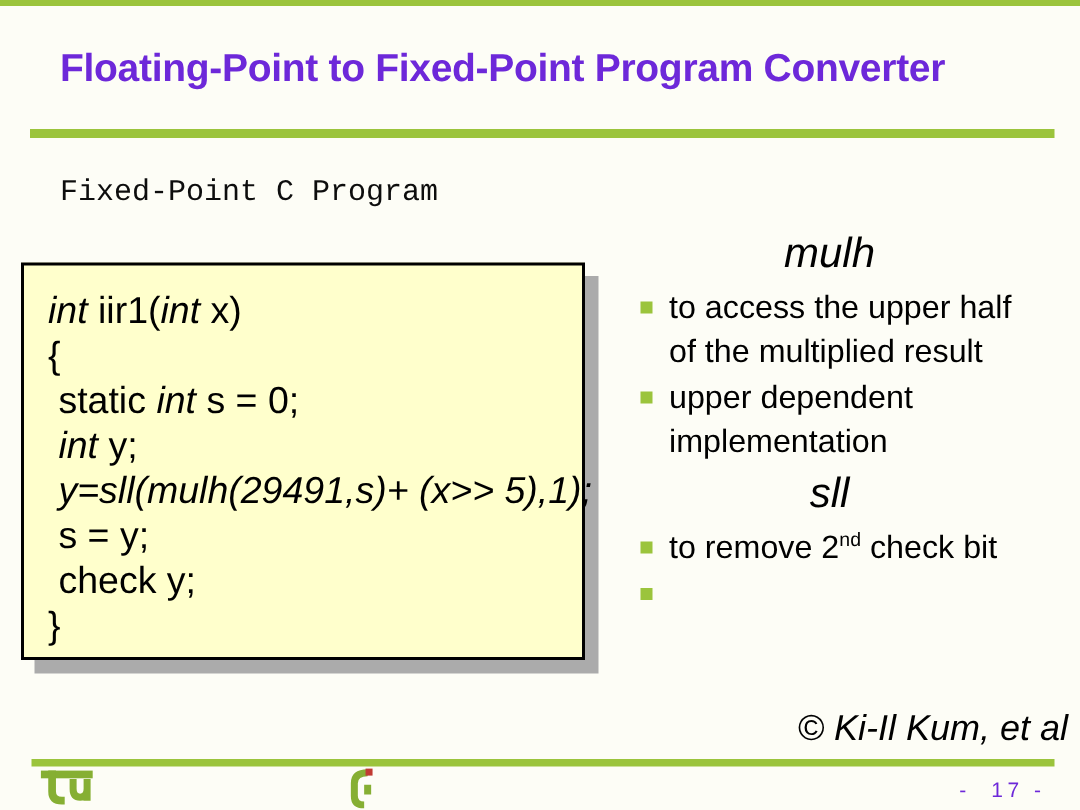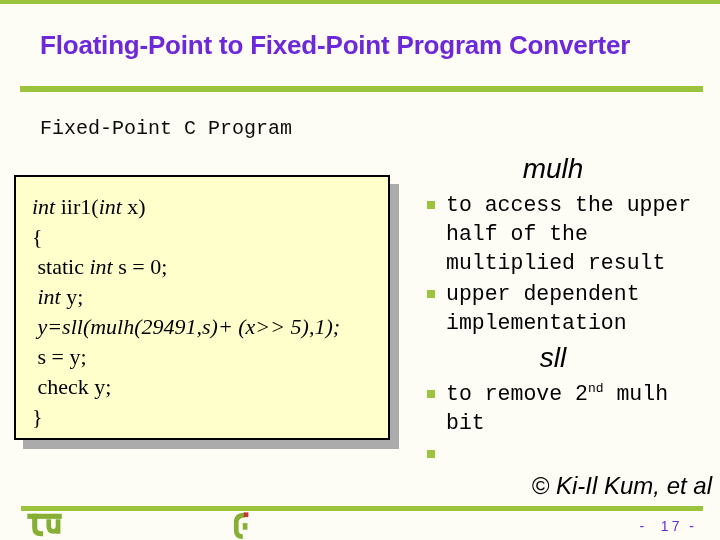--- a/index.html
+++ b/index.html
@@ -15,25 +15,25 @@
     font-size:26px;font-weight:bold;color:#6d28d9;letter-spacing:-0.2px;white-space:nowrap;
   }
   .rule-title{position:absolute;left:20px;top:86px;width:683px;height:6px;background:var(--green,#9BC43C);}
   .subtitle{position:absolute;left:40px;top:117px;font-size:20px;color:#0d0d0d;font-family:Liberation Mono, monospace;}
   .codebox{
     position:absolute;left:14px;top:175px;width:376px;height:265px;box-sizing:border-box;
     background:var(--box-bg,#FFFFCC);border:2px solid #000;
     box-shadow:9px 9px 0 var(--box-shadow-c,#ABABAB);
     padding:15px 12px 0 16px;
   }
-  .code-line{font-size:22px;line-height:30px;white-space:pre;font-family:Liberation Serif, serif;}
+  .code-line{font-size:25px;line-height:30px;white-space:pre;}
   .it{font-style:italic;}
   .rightcol{position:absolute;left:410px;top:152px;width:286px;}
   .sec-heading{font-size:28px;font-style:italic;font-weight:normal;margin:0 0 5px 0;line-height:34px;text-align:center;}
-  ul.bullets{list-style:none;margin:4px 0 3px 0;padding:0;font-family:Liberation Mono, monospace;}
+  ul.bullets{list-style:none;margin:4px 0 3px 0;padding:0;}
   li.bullet{position:relative;padding-left:36px;font-size:21.5px;line-height:29px;margin:0 0 2px 0;}
   li.bullet .sq{position:absolute;left:17px;top:10px;width:8px;height:8px;background:var(--green,#9BC43C);}
   li.bullet sup{font-size:13px;line-height:0;vertical-align:super;}
   .credit{position:absolute;right:8px;top:472px;font-size:24px;font-style:italic;white-space:pre;}
   .rule-bottom{position:absolute;left:21px;top:506px;width:682px;height:5px;background:var(--green,#9BC43C);}
   .f-text{position:absolute;font-size:10.5px;line-height:13.5px;color:#3b3b3b;white-space:pre;}
   .f-uni{left:67px;top:512px;}
   .f-fac{left:258px;top:512px;}
   .f-copy{left:367px;top:512px;}
   .page-num{position:absolute;right:23px;top:518px;font-size:14px;color:#6d28d9;letter-spacing:3px;white-space:pre;}
@@ -65,21 +65,21 @@
   </div>
 
 <div class="rightcol" id="right-col">
     <h2 class="sec-heading">mulh</h2>
     <ul class="bullets">
       <li class="bullet"><span class="sq"></span><span>to access the upper half of the multiplied result</span></li>
       <li class="bullet"><span class="sq"></span><span>upper dependent implementation</span></li>
     </ul>
     <h2 class="sec-heading">sll</h2>
     <ul class="bullets">
-      <li class="bullet"><span class="sq"></span><span>to remove 2</span><sup>nd</sup><span> mulh bit</span></li>
+      <li class="bullet"><span class="sq"></span><span>to remove 2</span><sup>nd</sup><span> check bit</span></li>
       <li class="bullet"><span class="sq"></span></li>
     </ul>
   </div>
 
 <div class="credit">© Ki-Il Kum, et al</div>
 
 <div class="rule-bottom"></div>
 
 <svg class="tu-logo" width="38" height="28" viewBox="0 0 40 30">
   <rect class="lgf" x="1" y="4" width="37" height="5.5"></rect>

